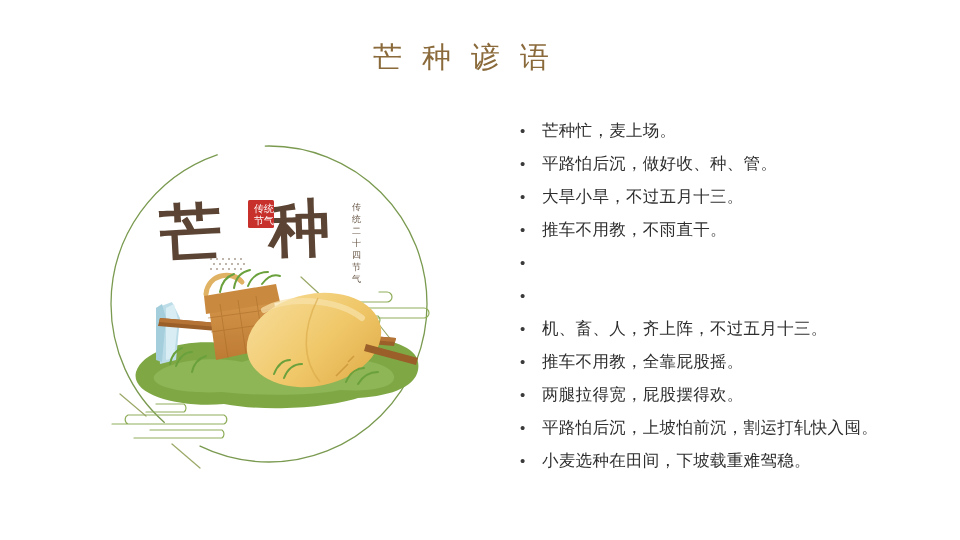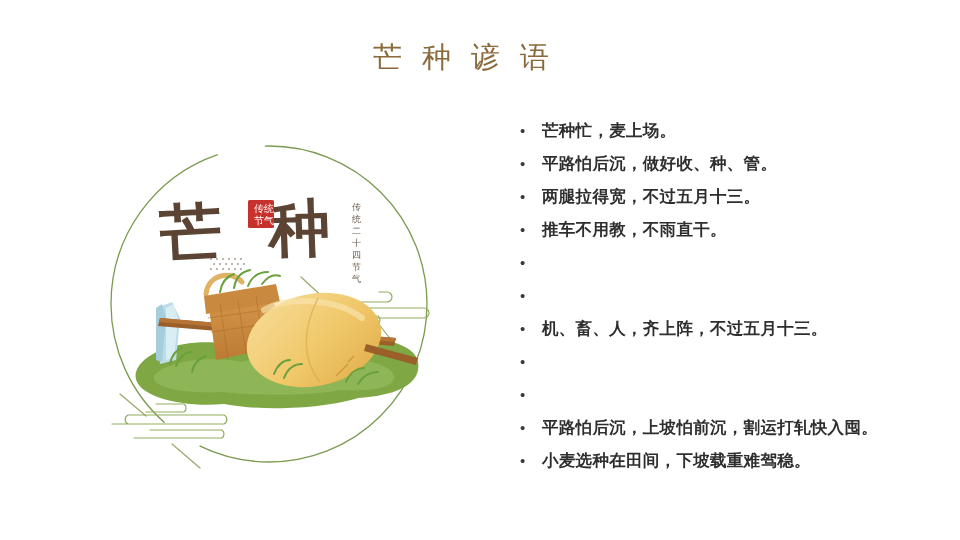--- a/index.html
+++ b/index.html
@@ -73,21 +73,20 @@
     font-size: 15px;
     line-height: 33px;
     text-align: left;
   }
   .proverb-text {
     flex: 0 1 auto;
     font-size: 16.5px;
     color: #2e2e2e;
     line-height: 33px;
     letter-spacing: 0.3px;
-    font-weight: bold;
   }
 </style>
 </head>
 <body>
 
 <div class="slide">
 
   <div class="title">芒 种 谚 语</div>
 
   <div class="illustration">
@@ -239,41 +238,43 @@
     <div class="proverb-item">
       <span class="proverb-bullet">•</span>
       <span class="proverb-text">芒种忙，麦上场。</span>
     </div>
     <div class="proverb-item">
       <span class="proverb-bullet">•</span>
       <span class="proverb-text">平路怕后沉，做好收、种、管。</span>
     </div>
     <div class="proverb-item">
       <span class="proverb-bullet">•</span>
-      <span class="proverb-text">两腿拉得宽，不过五月十三。</span>
+      <span class="proverb-text">大旱小旱，不过五月十三。</span>
     </div>
     <div class="proverb-item">
       <span class="proverb-bullet">•</span>
       <span class="proverb-text">推车不用教，不雨直干。</span>
     </div>
     <div class="proverb-item">
       <span class="proverb-bullet">•</span>
     </div>
     <div class="proverb-item">
       <span class="proverb-bullet">•</span>
     </div>
     <div class="proverb-item">
       <span class="proverb-bullet">•</span>
       <span class="proverb-text">机、畜、人，齐上阵，不过五月十三。</span>
     </div>
     <div class="proverb-item">
       <span class="proverb-bullet">•</span>
-    </div>
-    <div class="proverb-item">
-      <span class="proverb-bullet">•</span>
+      <span class="proverb-text">推车不用教，全靠屁股摇。</span>
+    </div>
+    <div class="proverb-item">
+      <span class="proverb-bullet">•</span>
+      <span class="proverb-text">两腿拉得宽，屁股摆得欢。</span>
     </div>
     <div class="proverb-item">
       <span class="proverb-bullet">•</span>
       <span class="proverb-text">平路怕后沉，上坡怕前沉，割运打轧快入囤。</span>
     </div>
     <div class="proverb-item">
       <span class="proverb-bullet">•</span>
       <span class="proverb-text">小麦选种在田间，下坡载重难驾稳。</span>
     </div>
   </div>

